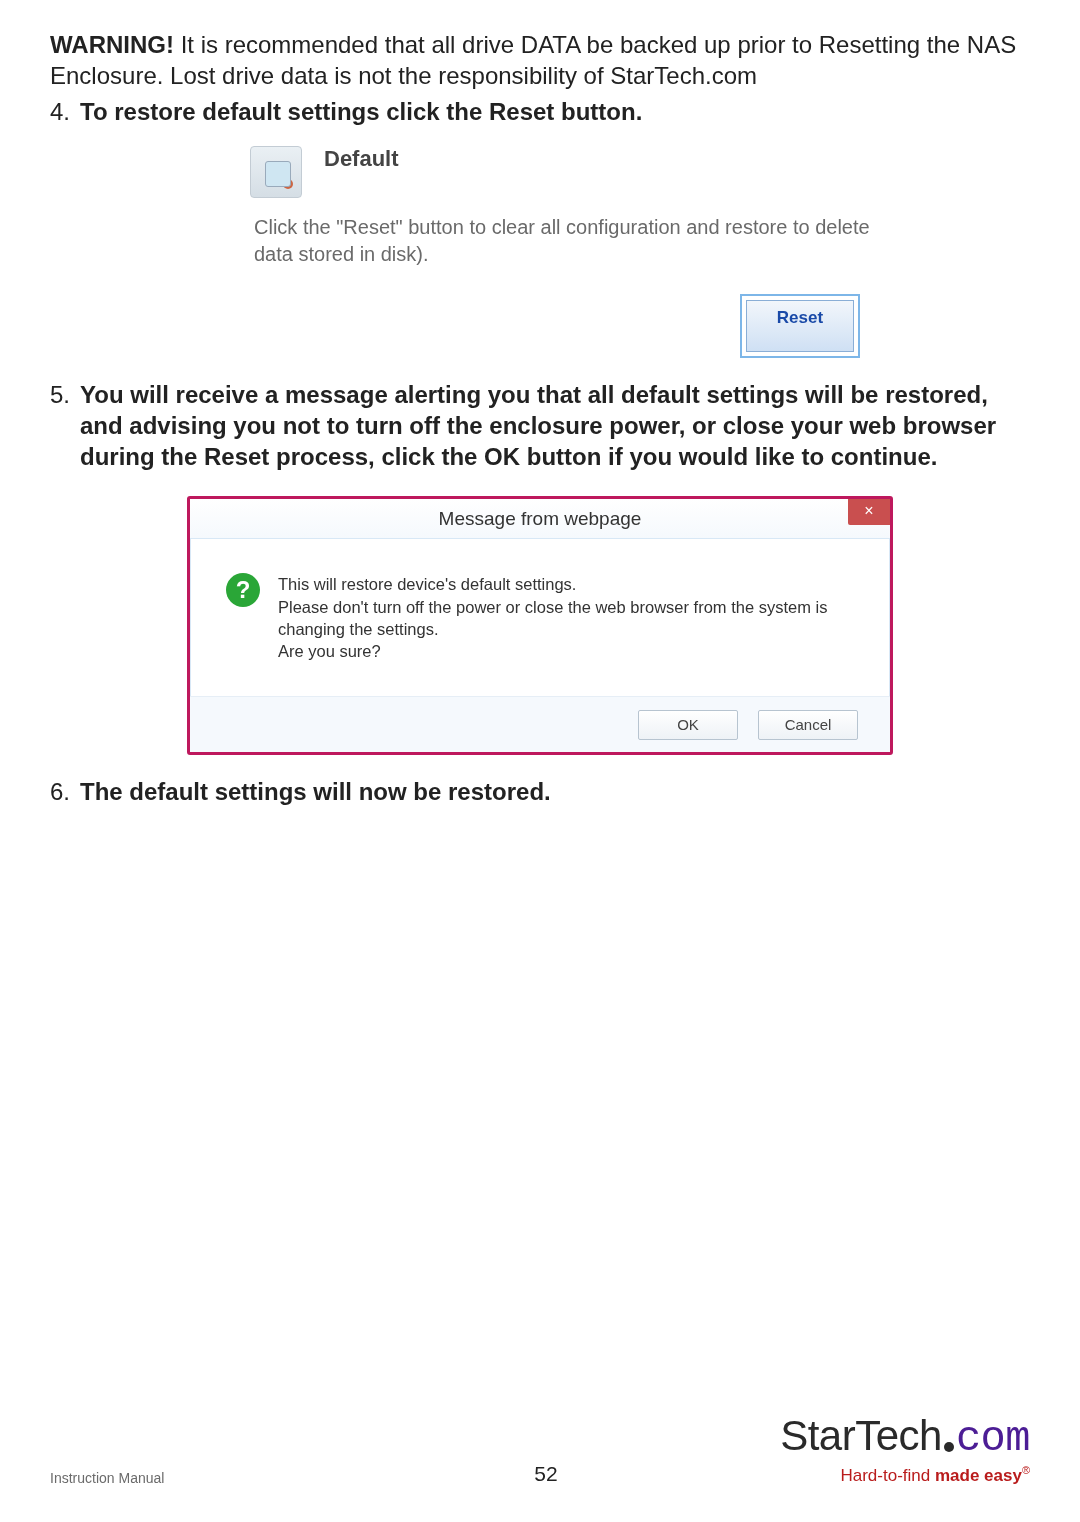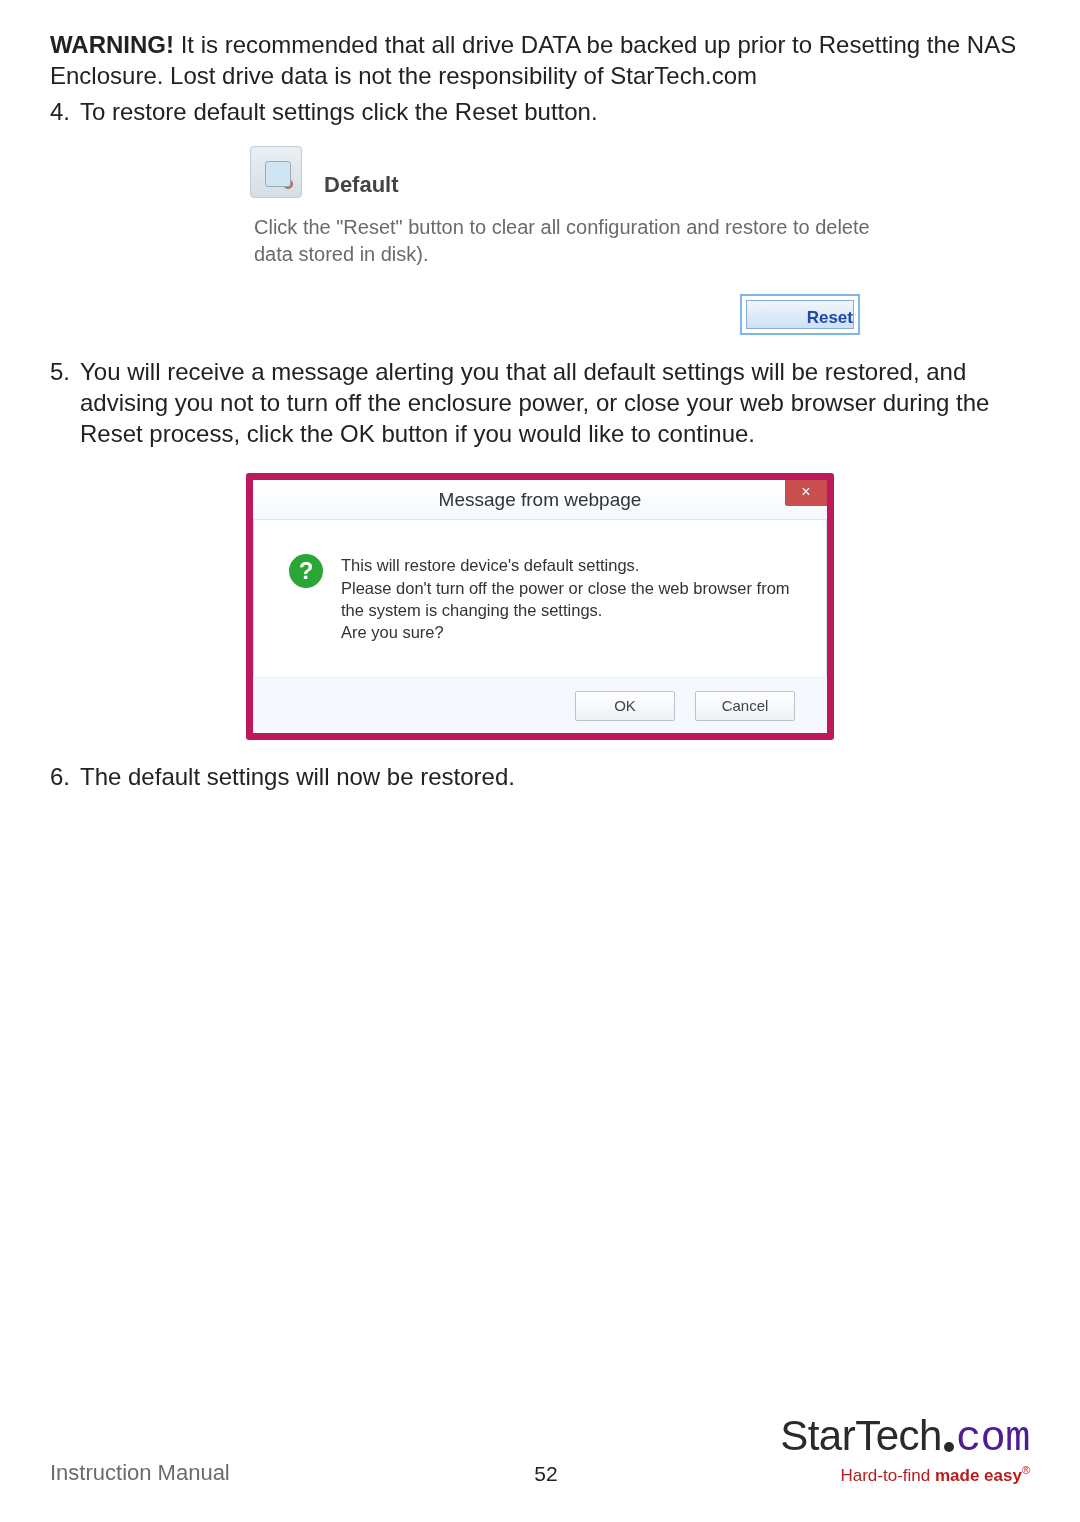--- a/index.html
+++ b/index.html
@@ -4,48 +4,48 @@
 <style>
   * { box-sizing: border-box; margin: 0; padding: 0; }
   html, body { width: 1080px; height: 1522px; background: #fff; font-family: "Segoe UI", "Myriad Pro", Arial, sans-serif; color: #222; }
   .page { position: relative; width: 1080px; height: 1522px; padding: 30px 50px 40px 50px; }
 
   .warning-para { font-size: 24px; line-height: 1.28; margin-bottom: 2px; }
   .warning-para strong { font-weight: 700; }
 
   .step { font-size: 24px; line-height: 1.28; margin: 6px 0 10px 0; display: flex; }
   .step .num { width: 30px; flex-shrink: 0; }
-  .step .txt { flex: 1; }
+  .step .txt { flex: 1; font-weight: bold; }
 
   
   .default-panel { margin: 18px 0 22px 200px; width: 630px; }
-  .dp-head { display: flex; align-items: flex-end; gap: 22px; margin-bottom: 16px; }
+  .dp-head { display: flex; align-items: flex-start; gap: 22px; margin-bottom: 16px; }
   .dp-icon { width: 52px; height: 52px; background: linear-gradient(#eaf0f4,#d5dee5); border: 1px solid #c3ccd4; border-radius: 4px; position: relative; }
   .dp-icon::after { content:""; position:absolute; left:14px; top:14px; width:24px; height:24px; background:#cfe6f2; border:1px solid #9ab; border-radius:3px; }
   .dp-icon::before { content:""; position:absolute; right:8px; bottom:8px; width:10px; height:10px; background:#c64; border-radius:50%; }
   .dp-title { font-weight: 700; font-size: 22px; color: #444; font-family: Verdana, Geneva, sans-serif; }
   .dp-desc { font-size: 20px; color: #6a6a6a; line-height: 1.35; font-family: Verdana, Geneva, sans-serif; margin-left: 4px; }
   .dp-reset-wrap { display: flex; justify-content: flex-end; margin-top: 26px; padding-right: 20px; }
   .dp-reset-outer { border: 2px solid #7db6e8; padding: 4px; background: #fff; }
-  .dp-reset-btn { width: 108px; height: 29px; background: linear-gradient(#f2f6fb,#cfe0f4); border: 1px solid #8aaed6; color: #1a4aa8; font-weight: 700; font-size: 17px; text-align: right; line-height: 34px; }
+  .dp-reset-btn { width: 108px; height: 52px; background: linear-gradient(#f2f6fb,#cfe0f4); border: 1px solid #8aaed6; color: #1a4aa8; font-weight: 700; font-size: 17px; text-align: center; line-height: 34px; }
 
   
-  .dialog { width: 588px; margin: 24px auto 22px auto; border: 7px solid #be185d; border-radius: 3px; background: #fff; box-shadow: 0 0 0 1px #d8e8f6 inset; overflow: hidden; }
+  .dialog { width: 706px; margin: 24px auto 22px auto; border: 3px solid #be185d; border-radius: 3px; background: #fff; box-shadow: 0 0 0 1px #d8e8f6 inset; overflow: hidden; }
   .dlg-title { position: relative; height: 40px; background: linear-gradient(#ffffff,#f5f9fd); border-bottom: 1px solid #d8e8f6; display: flex; align-items: center; justify-content: center; }
   .dlg-title-text { font-size: 19px; color: #333; }
   .dlg-close { position: absolute; right: 0; top: 0; width: 42px; height: 26px; background: #c94f4f; color: #fff; font-size: 16px; line-height: 24px; text-align: center; border-bottom-left-radius: 2px; }
   .dlg-body { display: flex; gap: 18px; padding: 34px 26px 34px 36px; }
   .dlg-qicon { width: 34px; height: 34px; border-radius: 50%; background: #2aa637; color: #fff; font-weight: 700; font-size: 24px; text-align: center; line-height: 34px; flex-shrink: 0; }
   .dlg-msg { font-size: 16.5px; color: #333; line-height: 1.35; white-space: pre-line; }
   .dlg-buttons { height: 56px; border-top: 1px solid #e6eef6; background: #f5f9fd; display: flex; align-items: center; justify-content: flex-end; gap: 20px; padding-right: 32px; }
   .dlg-btn { min-width: 100px; height: 30px; border: 1px solid #b7c4d0; background: linear-gradient(#ffffff,#eef2f6); font-size: 15px; color: #444; text-align: center; line-height: 28px; border-radius: 2px; }
 
   
   .footer { position: absolute; left: 50px; right: 50px; bottom: 36px; display: flex; align-items: flex-end; justify-content: space-between; }
-  .footer-left { font-size: 22px; color: #6b6b6b; }
+  .footer-left { font-size: 14px; color: #6b6b6b; }
   .footer-center { position: absolute; left: 12px; right: 0; bottom: 0; text-align: center; font-size: 21px; color: #222; }
   .logo-block { text-align: right; }
   .logo-main { font-size: 42px; font-weight: 400; color: #2a2a2a; letter-spacing: -0.5px; line-height: 1; }
   .logo-main .bold { font-weight: 400; }
   .logo-main .thin { font-weight: 300; color: #4c1d95; font-family: Liberation Mono, monospace; }
   .logo-dot { display: inline-block; width: 10px; height: 10px; background: #2a2a2a; border-radius: 50%; vertical-align: baseline; margin: 0 2px; position: relative; top: 2px; }
   .logo-tag { font-size: 17px; color: #b91c1c; margin-top: 4px; }
   .logo-tag .bold { font-weight: 700; }
   .logo-tag .reg { font-size: 11px; vertical-align: super; }
 </style>

